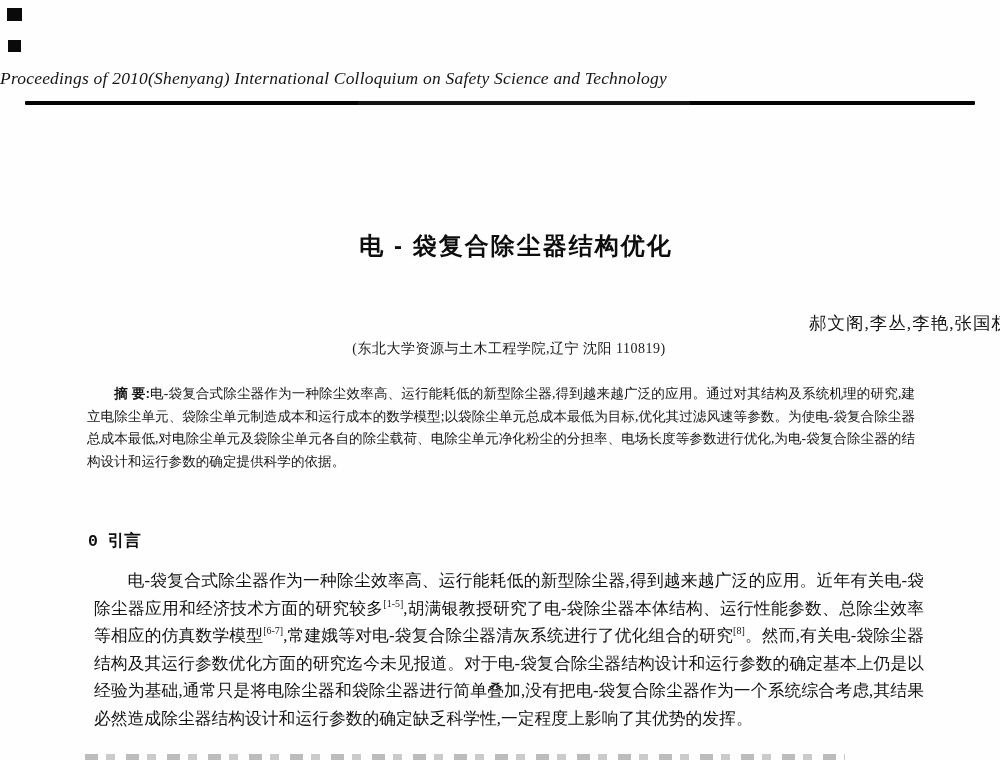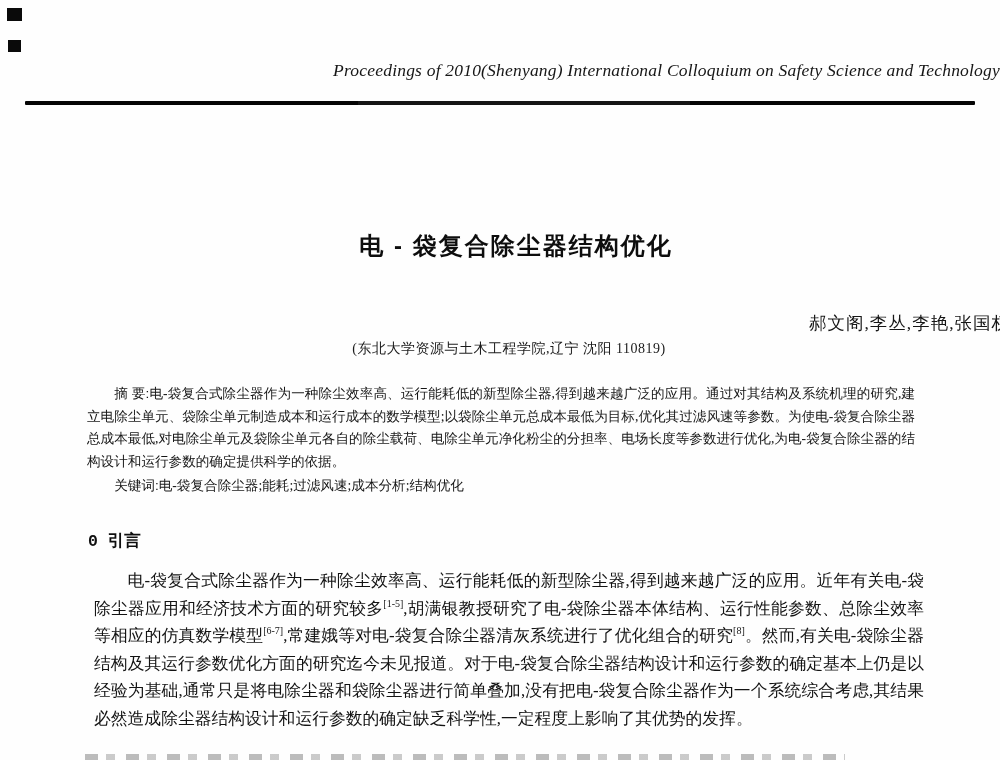--- a/index.html
+++ b/index.html
@@ -17,24 +17,24 @@
     color: #141414;
   }
   .scan-mark {
     position: absolute;
     background: #0a0a0a;
   }
   .scan-mark.m1 { left: 7px; top: 8px; width: 15px; height: 13px; }
   .scan-mark.m2 { left: 8px; top: 40px; width: 13px; height: 12px; }
   .journal-header {
     position: absolute;
-    top: 60px;
+    top: 68px;
     left: 0;
     width: 100%;
-    text-align: right;
+    text-align: left;
     font-style: italic;
     font-size: 17.5px;
     letter-spacing: 0.2px;
     color: #161616;
   }
   .header-rule {
     position: absolute;
     top: 101px;
     left: 25px;
     width: 950px;
@@ -82,21 +82,21 @@
     left: 87px;
     width: 828px;
     font-size: 13.6px;
     line-height: 22.6px;
     text-align: justify;
     color: #161616;
   }
   .abstract-para { text-indent: 2em; margin: 0; }
   .abstract-label, .keywords-label {
     font-family: "Liberation Sans", "DejaVu Sans", sans-serif;
-    font-weight: normal;
+    font-weight: bold;
   }
   .keywords-para { text-indent: 2em; margin: 2px 0 0 0; }
   .section-heading {
     position: absolute;
     top: 530px;
     left: 88px;
     font-family: Liberation Mono, monospace;
     font-weight: bold;
     font-size: 16.5px;
     color: #0e0e0e;
@@ -144,21 +144,20 @@
   <div class="header-rule"></div>
 
   <h1 class="paper-title">电 - 袋复合除尘器结构优化</h1>
 
   <div class="authors-line">郝文阁,李丛,李艳,张国权</div>
 
   <div class="affiliation-line">(东北大学资源与土木工程学院,辽宁 沈阳 110819)</div>
 
   <div class="abstract-block">
     <p class="abstract-para"><span class="abstract-label">摘  要:</span><span>电-袋复合式除尘器作为一种除尘效率高、运行能耗低的新型除尘器,得到越来越广泛的应用。通过对其结构及系统机理的研究,建立电除尘单元、袋除尘单元制造成本和运行成本的数学模型;以袋除尘单元总成本最低为目标,优化其过滤风速等参数。为使电-袋复合除尘器总成本最低,对电除尘单元及袋除尘单元各自的除尘载荷、电除尘单元净化粉尘的分担率、电场长度等参数进行优化,为电-袋复合除尘器的结构设计和运行参数的确定提供科学的依据。</span></p>
-    <p class="keywords-para"><span class="keywords-label">关键词:</span><span>电-袋复合除尘器;能耗;过滤风速;成本分析;结构优化</span></p>
   </div>
 
   <div class="section-heading">0 引言</div>
 
   <p class="intro-paragraph"><span>电-袋复合式除尘器作为一种除尘效率高、运行能耗低的新型除尘器,得到越来越广泛的应用。近年有关电-袋除尘器应用和经济技术方面的研究较多</span><span class="ref-sup">[1-5]</span><span>,胡满银教授研究了电-袋除尘器本体结构、运行性能参数、总除尘效率等相应的仿真数学模型</span><span class="ref-sup">[6-7]</span><span>,常建娥等对电-袋复合除尘器清灰系统进行了优化组合的研究</span><span class="ref-sup">[8]</span><span>。然而,有关电-袋除尘器结构及其运行参数优化方面的研究迄今未见报道。对于电-袋复合除尘器结构设计和运行参数的确定基本上仍是以经验为基础,通常只是将电除尘器和袋除尘器进行简单叠加,没有把电-袋复合除尘器作为一个系统综合考虑,其结果必然造成除尘器结构设计和运行参数的确定缺乏科学性,一定程度上影响了其优势的发挥。</span></p>
 
   <div class="cutoff-artifact"></div>
 
 </div>
 

